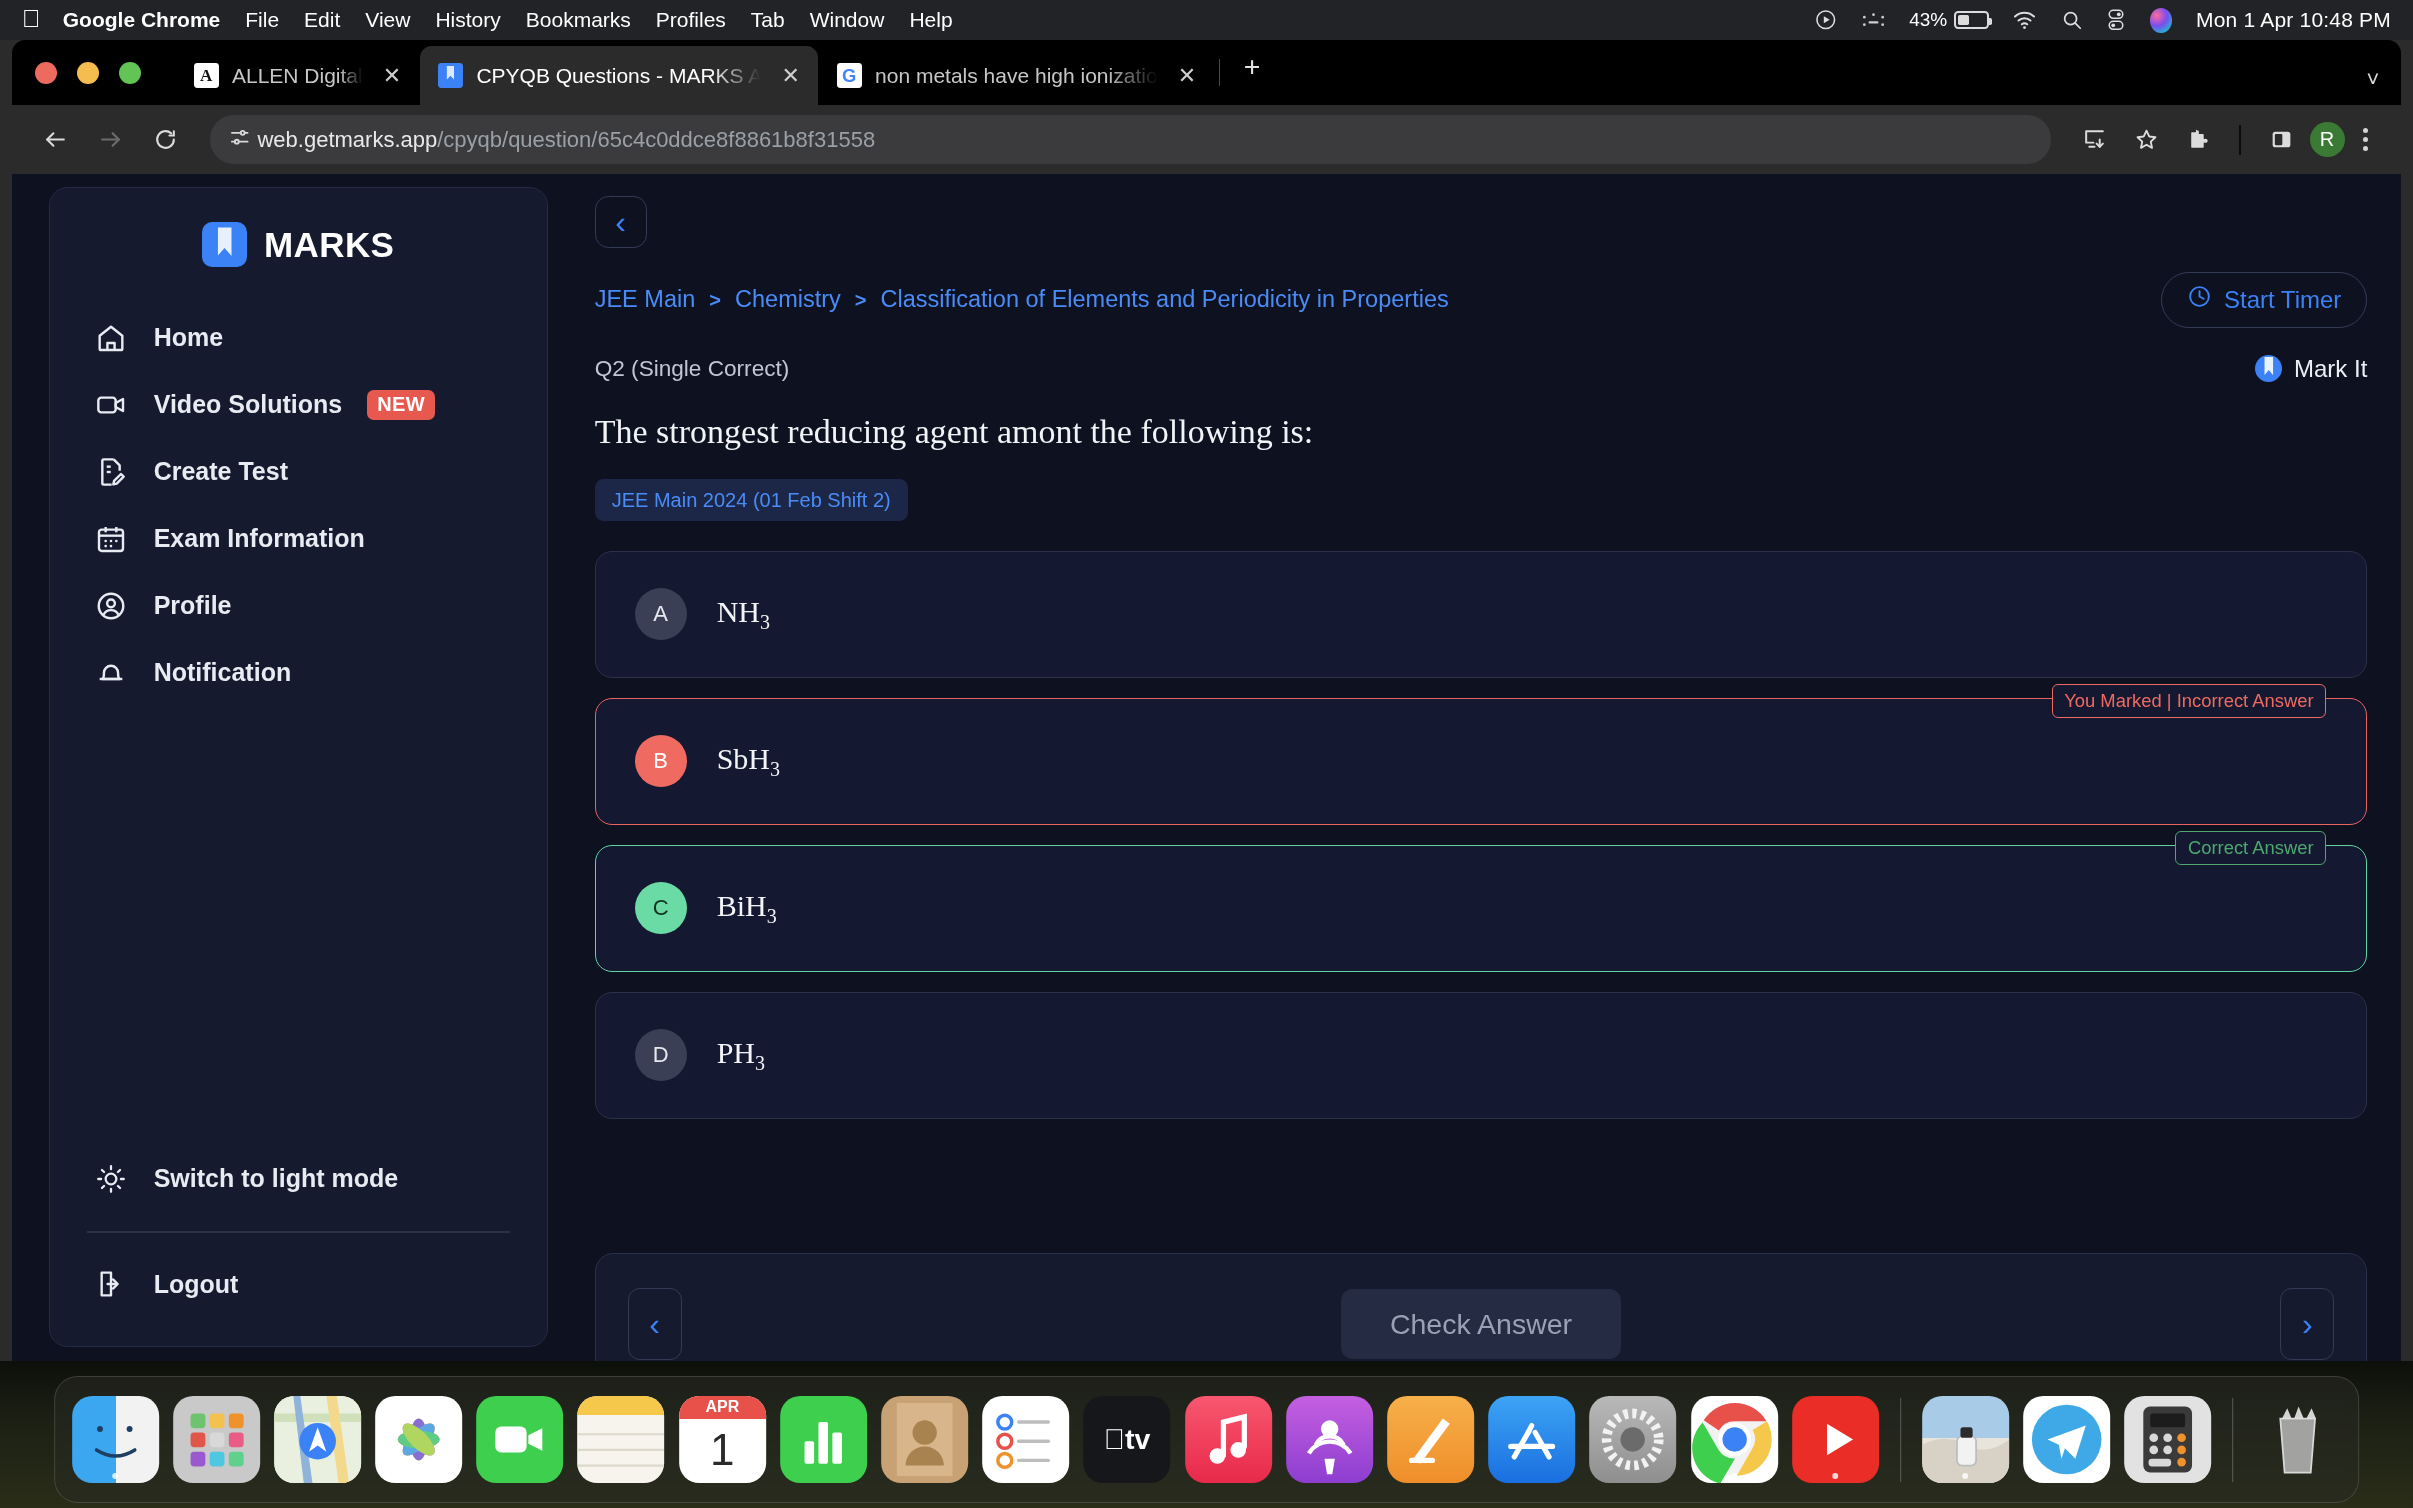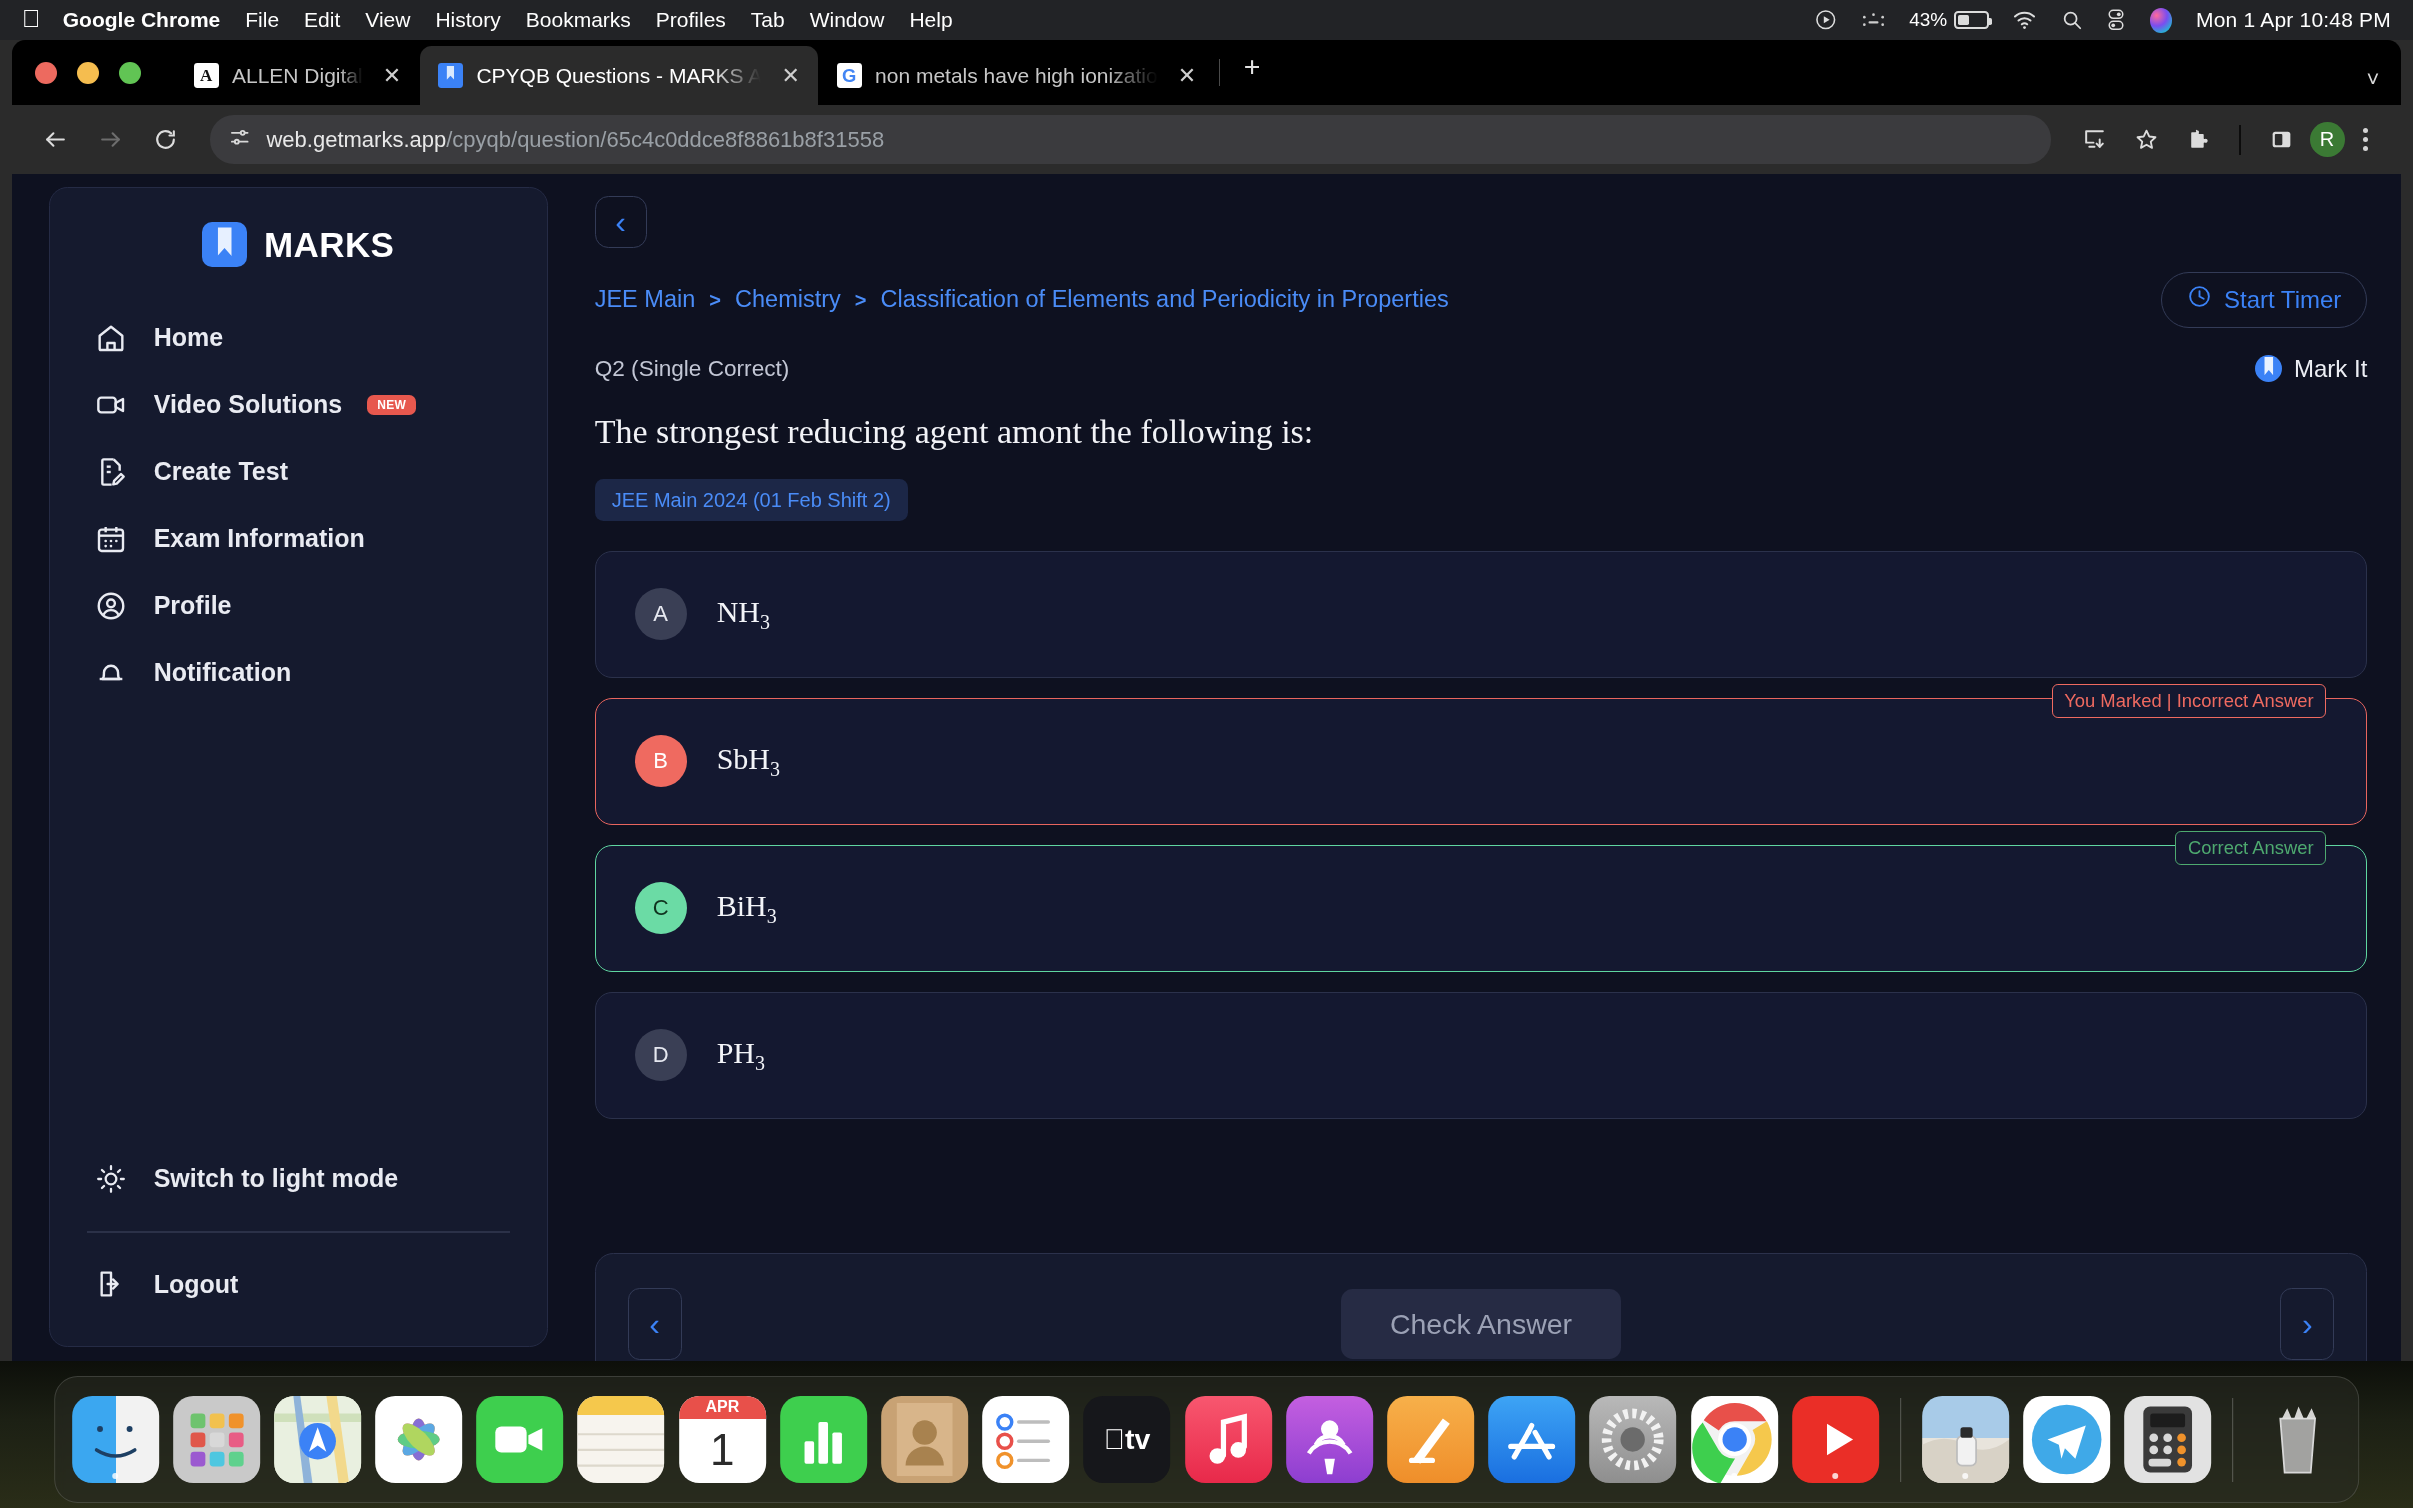--- a/index.html
+++ b/index.html
@@ -88,21 +88,21 @@
     padding: 0 20px; gap: 8.4px;
   }
   .tb-btn {
     width: 47px; height: 47px; display: flex; align-items: center; justify-content: center;
     color: #d4d4d4; font-size: 25px; border-radius: 50%;
   }
   .tb-btn.dim { color: #6d6d6d; }
   .omnibox {
     flex: 1; height: 49px; background: #3b3b3e; border-radius: 24px;
     display: flex; align-items: center; padding: 0 18.4px; margin: 0 11.7px;
-    gap: 15px; min-width: 0;
+    gap: 6px; min-width: 0;
   }
   .omni-url { font-size: 22px; color: #e8e8e8; white-space: nowrap; overflow: hidden; }
   .omni-url .path { color: #9aa0a6; }
   .tb-right { display: flex; align-items: center; gap: 5px; }
   .tb-div { width: 1.7px; height: 30px; background: #0c0c0c; margin: 0 11.7px; }
   .avatar-r {
     width: 35px; height: 35px; border-radius: 50%; background: #3b7a34;
     color: #fff; font-size: 20px; display: flex; align-items: center; justify-content: center;
   }
   .kebab { display: flex; flex-direction: column; gap: 4.2px; align-items: center; padding: 0 13.4px; }
@@ -129,21 +129,21 @@
     clip-path: polygon(0 0, 100% 0, 100% 100%, 50% 72%, 0 100%);
   }
   .brand-text { color: #fff; font-size: 35px; font-weight: bold; letter-spacing: 0.4px; }
   .nav { display: flex; flex-direction: column; }
   .nav-item {
     display: flex; align-items: center; gap: 25px;
     padding: 16px 0 16px 44px; color: #e9ebf2; font-size: 25px; font-weight: bold;
   }
   .nav-item .ico { width: 35px; height: 35px; flex: none; display: flex; align-items: center; justify-content: center; }
   .badge-new {
-    background: #e7584e; color: #fff; font-size: 12px; font-weight: bold;
+    background: #e7584e; color: #fff; font-size: 20px; font-weight: bold;
     padding: 3.4px 10px; border-radius: 6.7px; letter-spacing: 0.4px;
   }
   .nav-spacer { flex: 1; }
   .nav-div { height: 1.7px; background: #2b3148; margin: 18.4px 37px; }
 
   
   .content { flex: 1; padding: 22px 34px 0 47px; position: relative; overflow: hidden; }
   .back-btn {
     width: 52px; height: 52px; border: 1.7px solid #333b57; border-radius: 13.4px;
     display: flex; align-items: center; justify-content: center;

